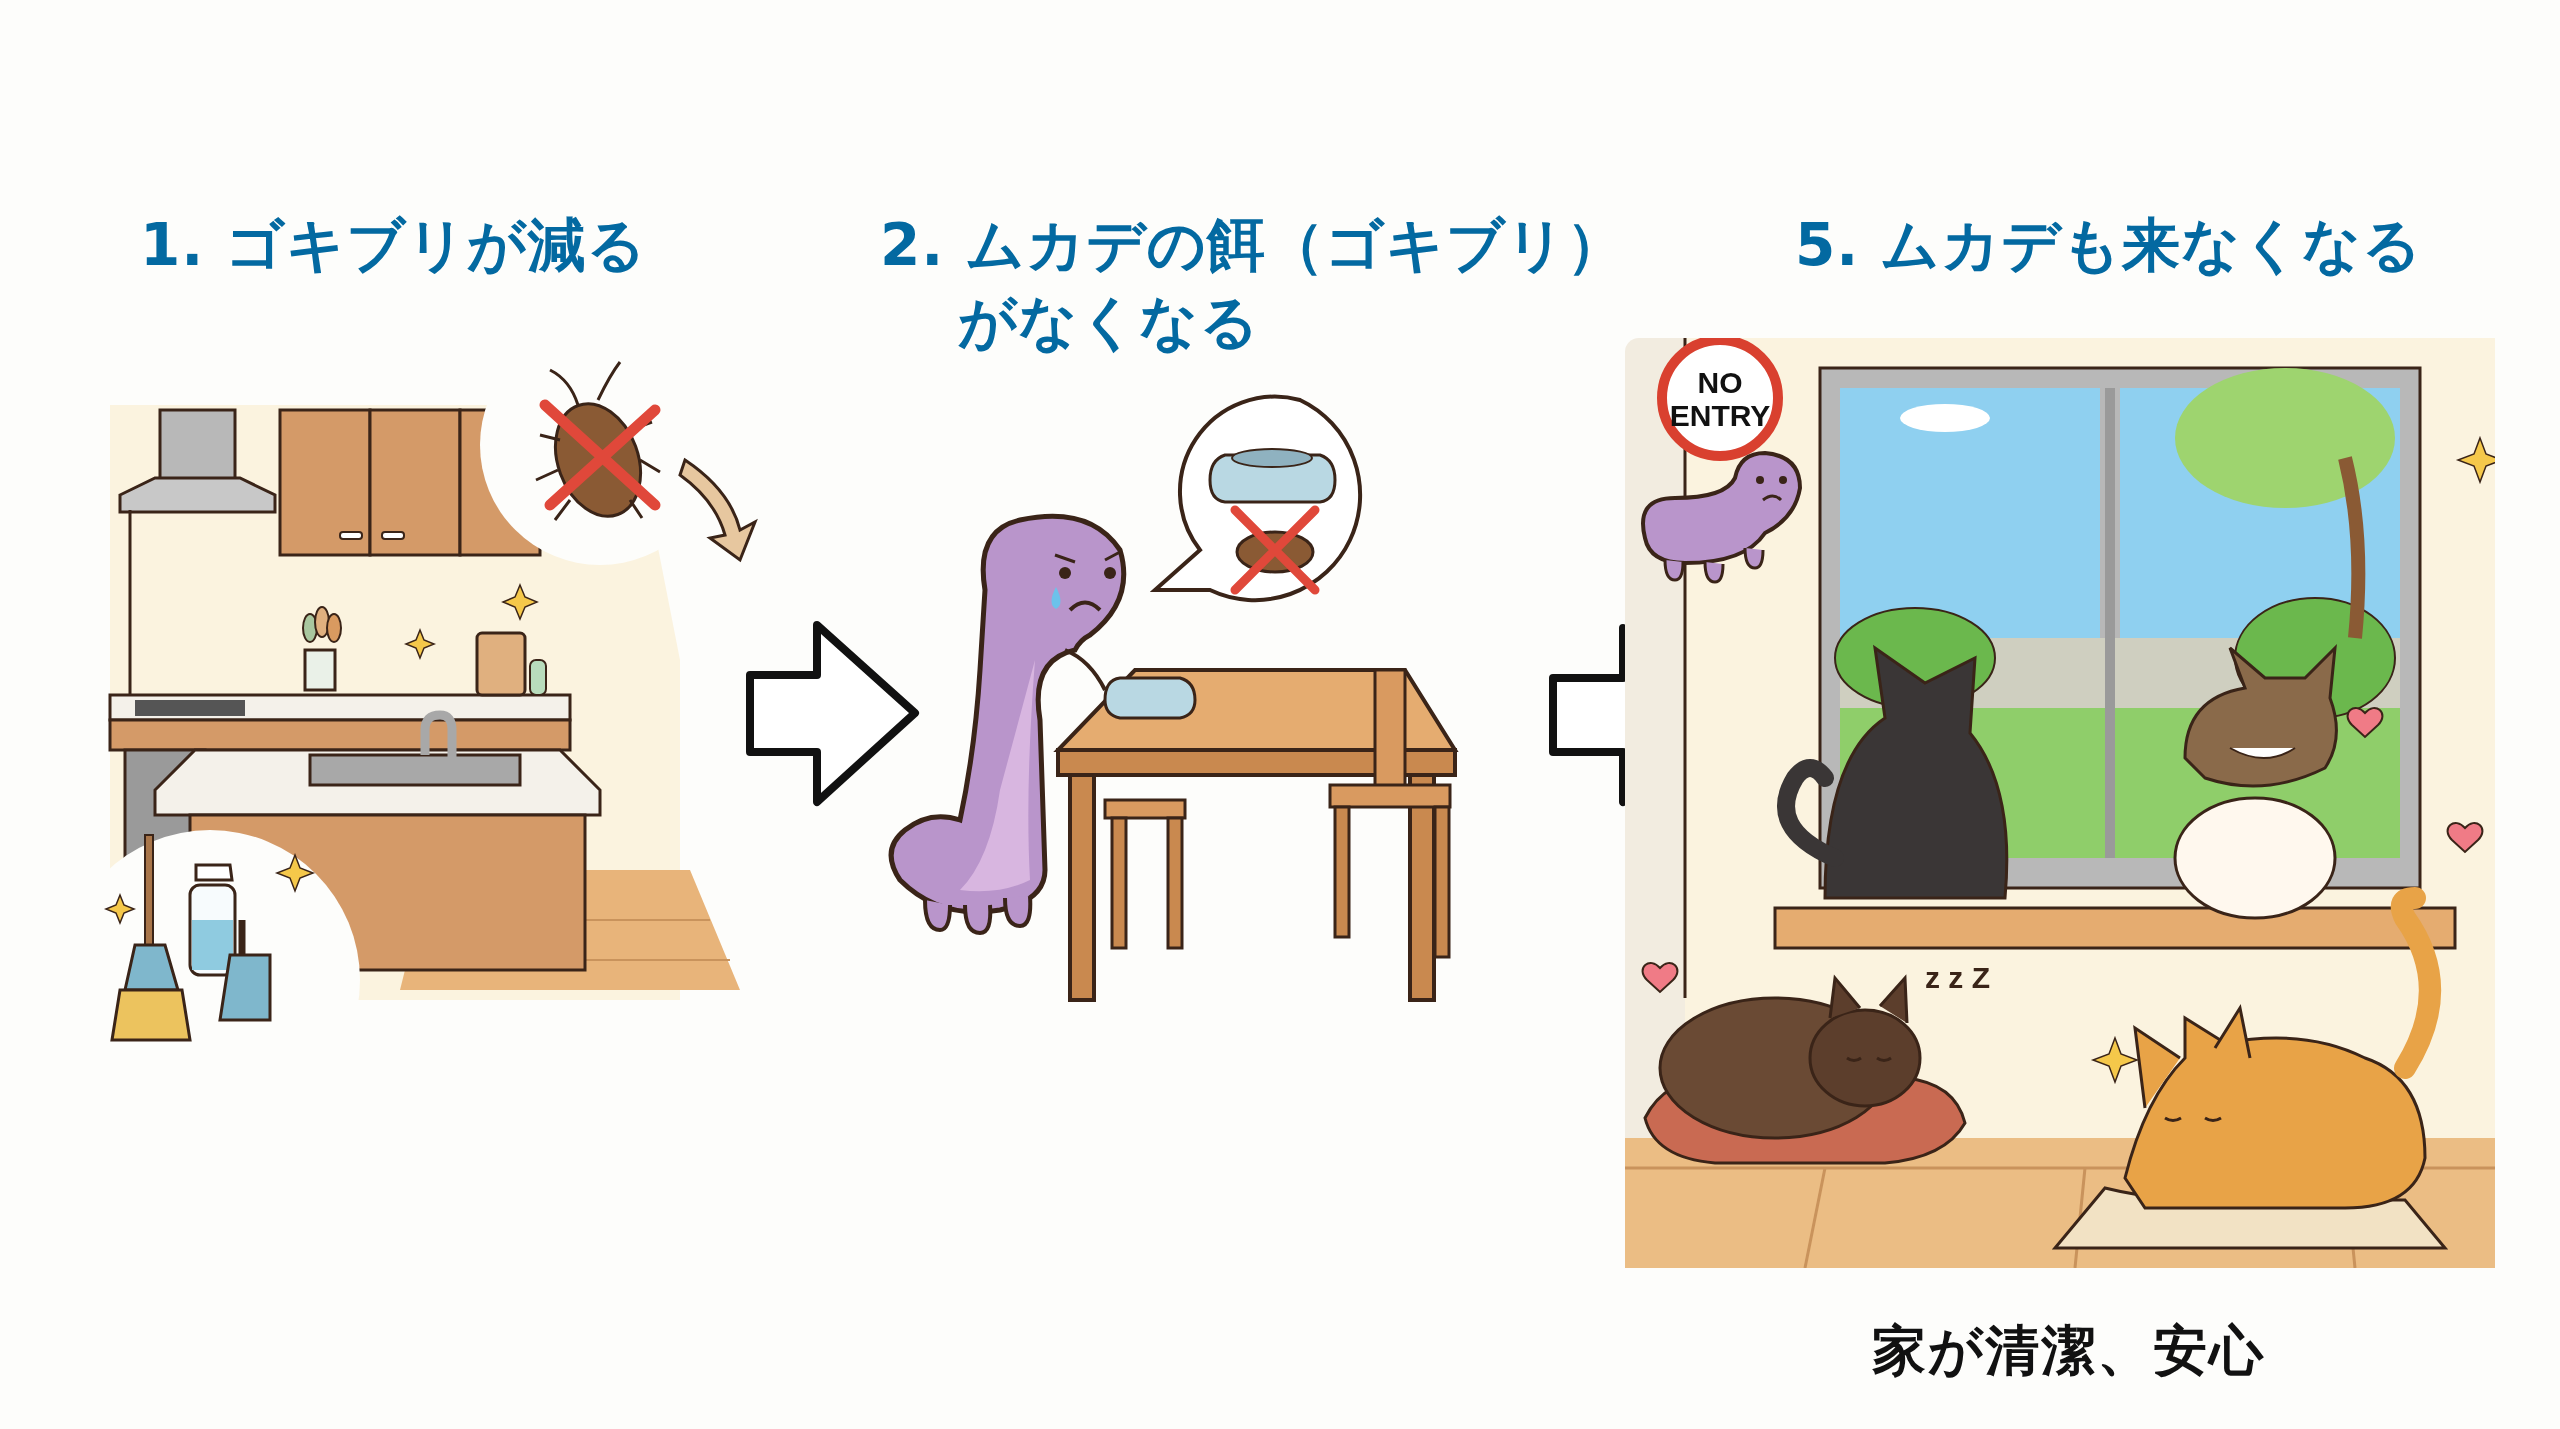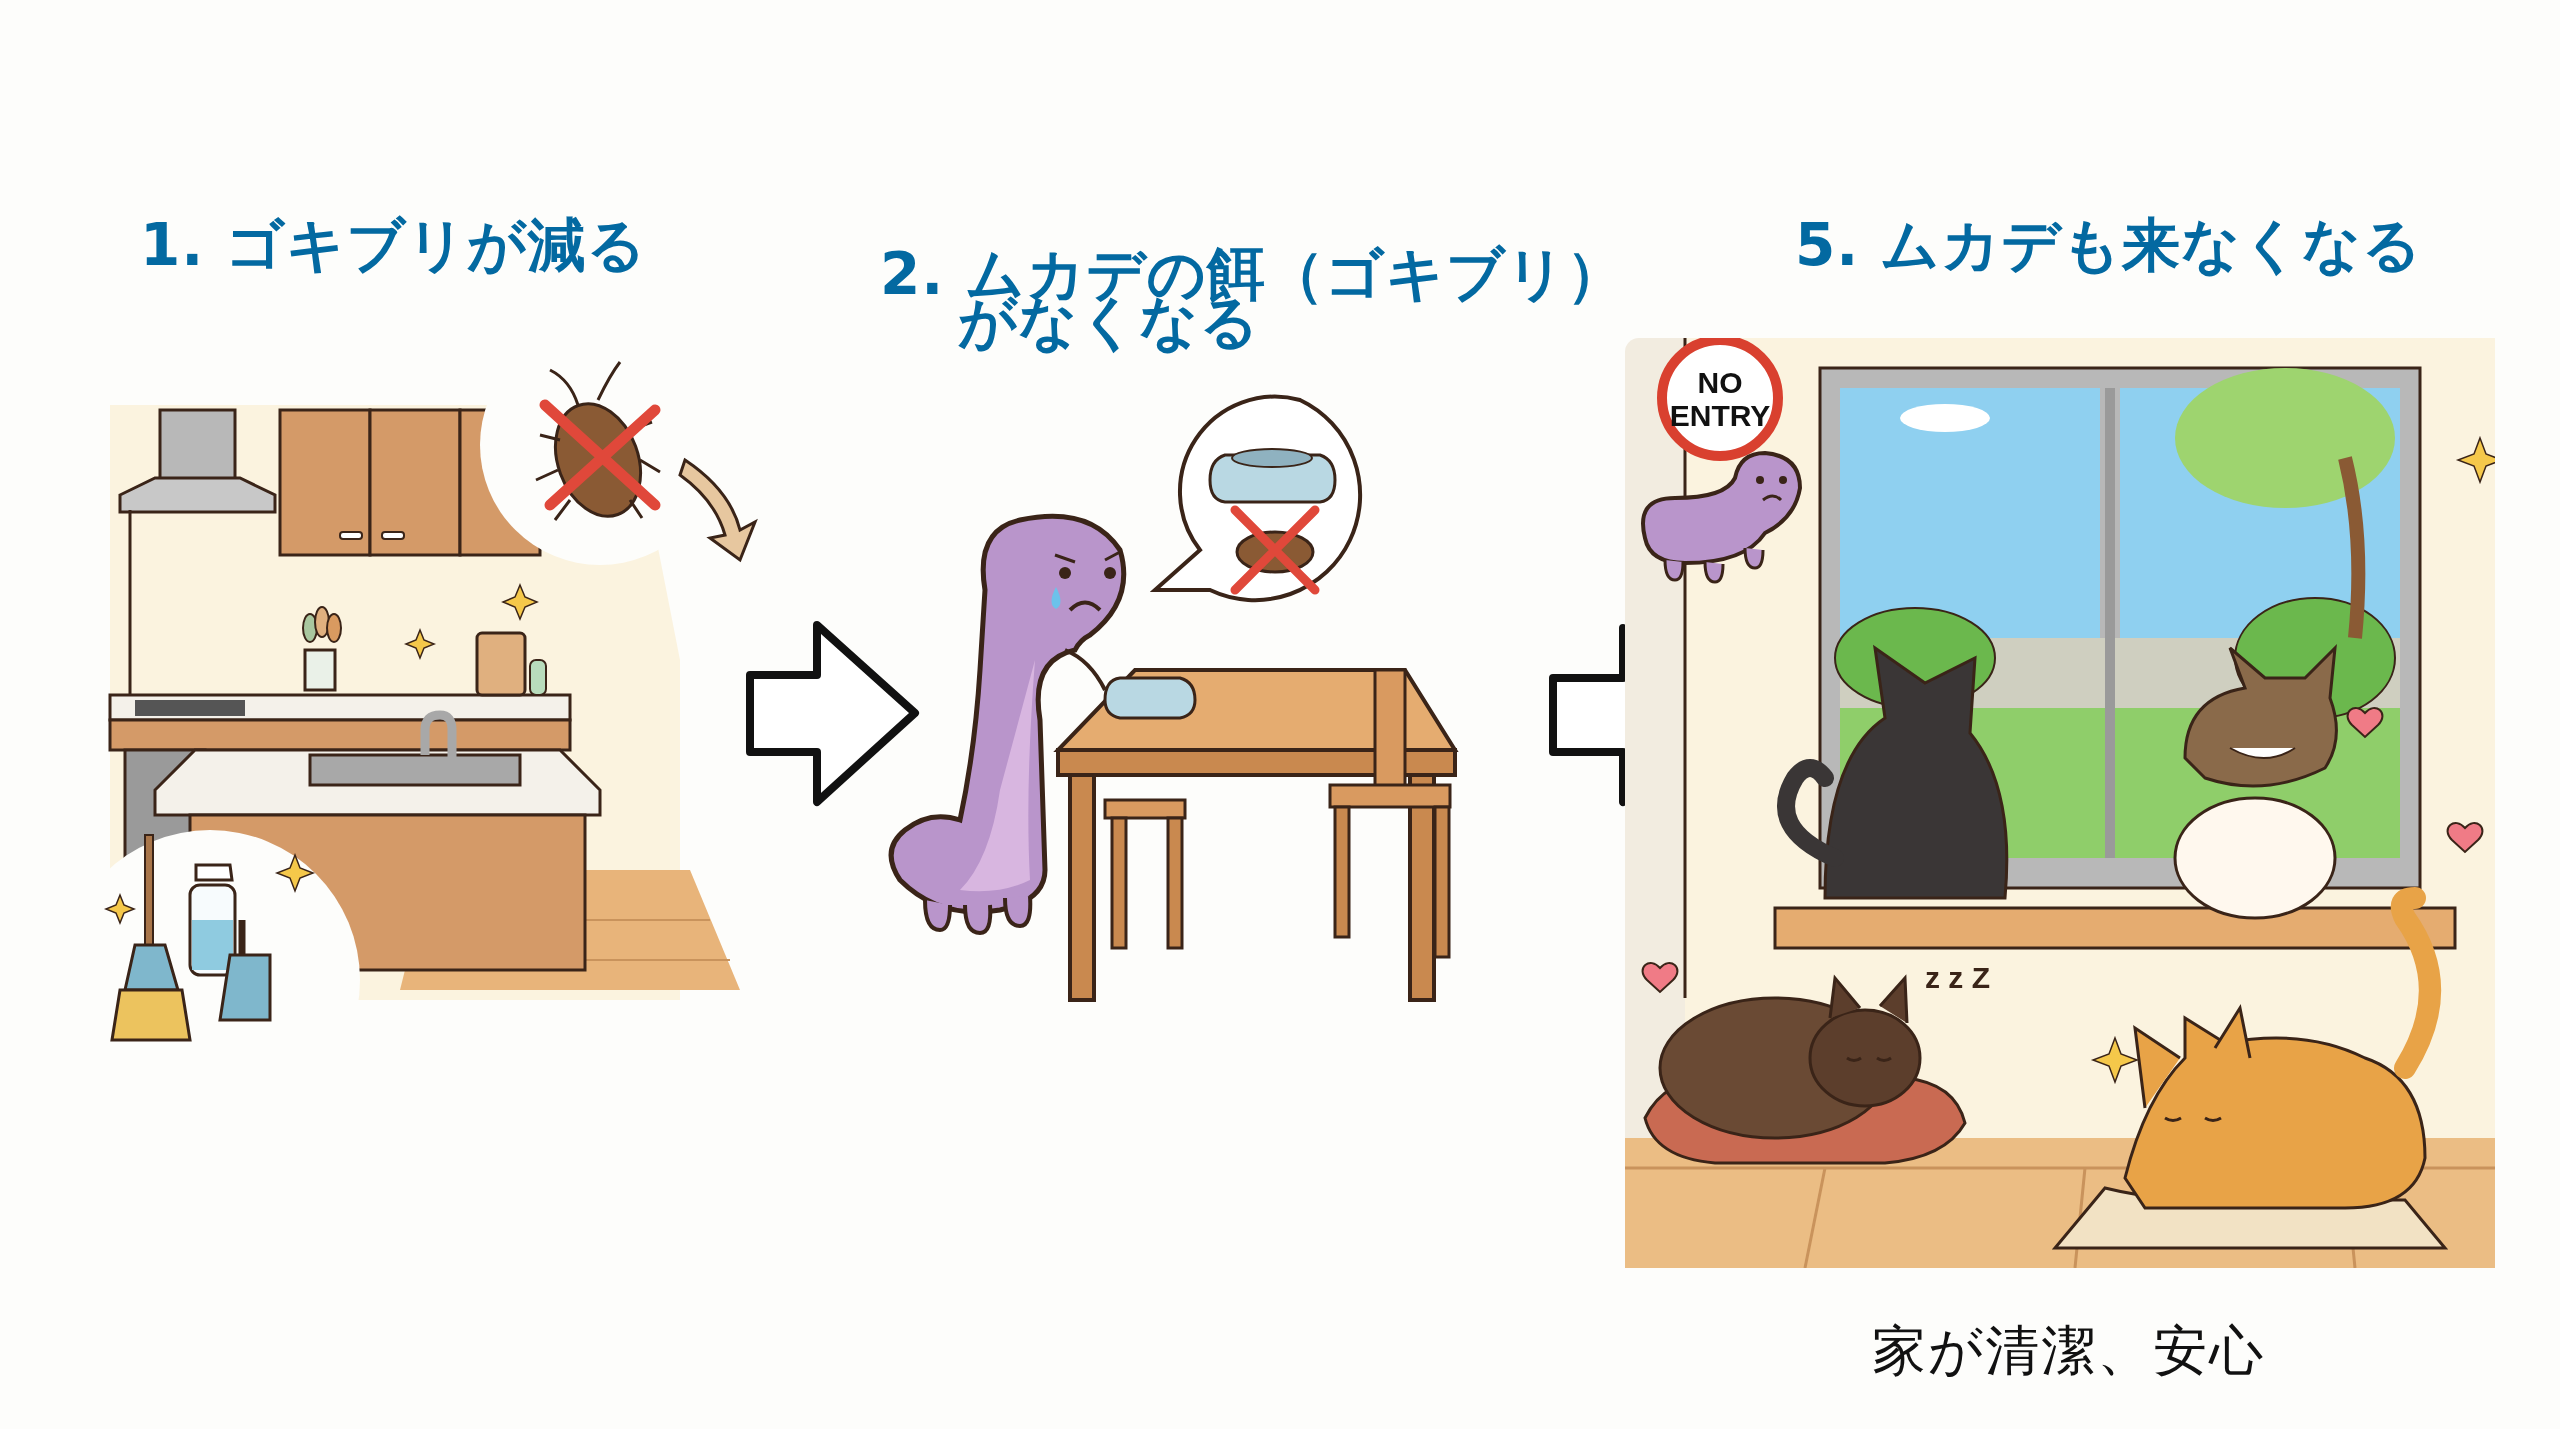--- a/index.html
+++ b/index.html
@@ -1,26 +1,26 @@
 <!DOCTYPE html>
 <html><head>
 <meta charset="utf-8">
 <style>
   html,body{margin:0;padding:0;}
   body{width:2560px;height:1429px;background:#fdfdfb;position:relative;overflow:hidden;font-family:"DejaVu Sans","Liberation Sans",sans-serif;}
   .title{position:absolute;font-weight:bold;font-size:58px;color:#0369a1;letter-spacing:1px;line-height:74px;white-space:nowrap;}
   .scene{position:absolute;}
   .arrow{position:absolute;}
-  .caption{position:absolute;font-weight:normal;font-size:54px;color:#111;white-space:nowrap;letter-spacing:2px;}
+  .caption{position:absolute;font-weight:bold;font-size:54px;color:#111;white-space:nowrap;letter-spacing:2px;}
 </style>
 </head>
 <body>
 
 <div class="title" style="left:140px;top:208px;">1. ゴキブリが減る</div>
-<div class="title" style="left:880px;top:208px;margin-top:29px;">2. ムカデの餌（ゴキブリ）</div>
+<div class="title" style="left:880px;top:208px;">2. ムカデの餌（ゴキブリ）</div>
 <div class="title" style="left:958px;top:285px;">がなくなる</div>
 <div class="title" style="left:1795px;top:208px;">5. ムカデも来なくなる</div>
 
 <svg class="scene" style="left:100px;top:360px;" width="680" height="700" viewBox="0 0 680 700">
 
   <path d="M10 45 H530 L580 300 V640 H10 Z" fill="#fbf3df"></path>
 
   <path d="M330 510 H590 L640 630 H300 Z" fill="#e8b47a"></path>
   <g stroke="#c9935c" stroke-width="2">
       <line x1="330" y1="560" x2="610" y2="560"></line>

